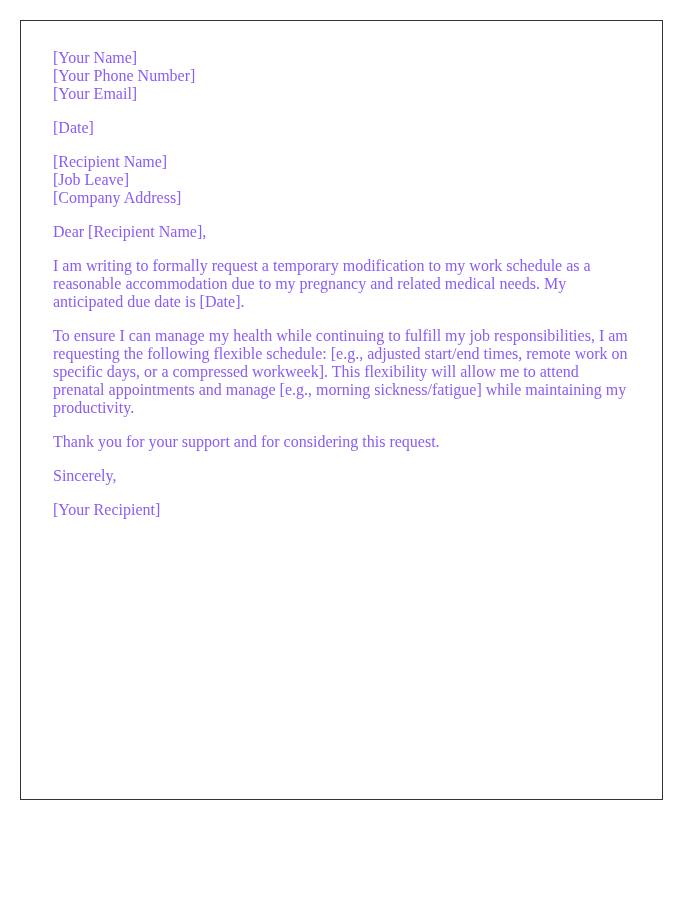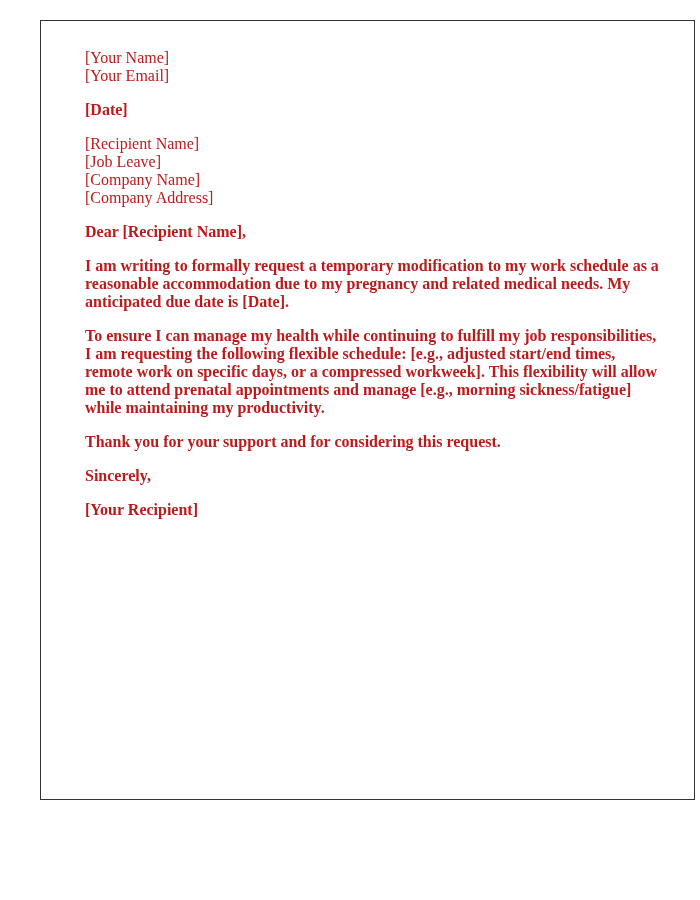--- a/index.html
+++ b/index.html
@@ -1,50 +1,49 @@
 <!DOCTYPE html>
 <html><head>
   <meta charset="utf-8">
   <style>
     html, body { margin: 0; padding: 0; background: #ffffff; }
     body { width: 700px; height: 900px; position: relative; overflow: hidden; }
     .letter {
       position: absolute;
       left: 20px; top: 20px;
       width: 579px;
-      padding: 28px 30px 30px 44px;
+      padding: 28px 30px 30px 32px;
       border: 1px solid #333333;
       min-height: 720px;
       box-sizing: content-box;
       height: 720px;
       font-family: "Liberation Serif", "DejaVu Serif", serif;
       font-size: 16px;
       line-height: 18px;
-      color: #b91c1c;
-      margin-left: 20px;
+      color: #8b5cf6;
     }
     .block { margin: 0 0 16px 0; }
     .line { display: block; }
-    p { margin: 0 0 16px 0; font-weight: bold; }
+    p { margin: 0 0 16px 0; }
   </style>
 </head>
 <body>
 
 <div class="letter">
   <div class="block">
     <span class="line">[Your Name]</span>
+    <span class="line">[Your Phone Number]</span>
     <span class="line">[Your Email]</span>
   </div>
 
   <p>[Date]</p>
 
   <div class="block">
     <span class="line">[Recipient Name]</span>
     <span class="line">[Job Leave]</span>
-    <span class="line">[Company Name]</span>
     <span class="line">[Company Address]</span>
   </div>
 
   <p>Dear [Recipient Name],</p>
 
   <p>I am writing to formally request a temporary modification to my work schedule as a reasonable accommodation due to my pregnancy and related medical needs. My anticipated due date is [Date].</p>
   <p>To ensure I can manage my health while continuing to fulfill my job responsibilities, I am requesting the following flexible schedule: [e.g., adjusted start/end times, remote work on specific days, or a compressed workweek]. This flexibility will allow me to attend prenatal appointments and manage [e.g., morning sickness/fatigue] while maintaining my productivity.</p>
   <p>Thank you for your support and for considering this request.</p>
 
   <p>Sincerely,</p>

